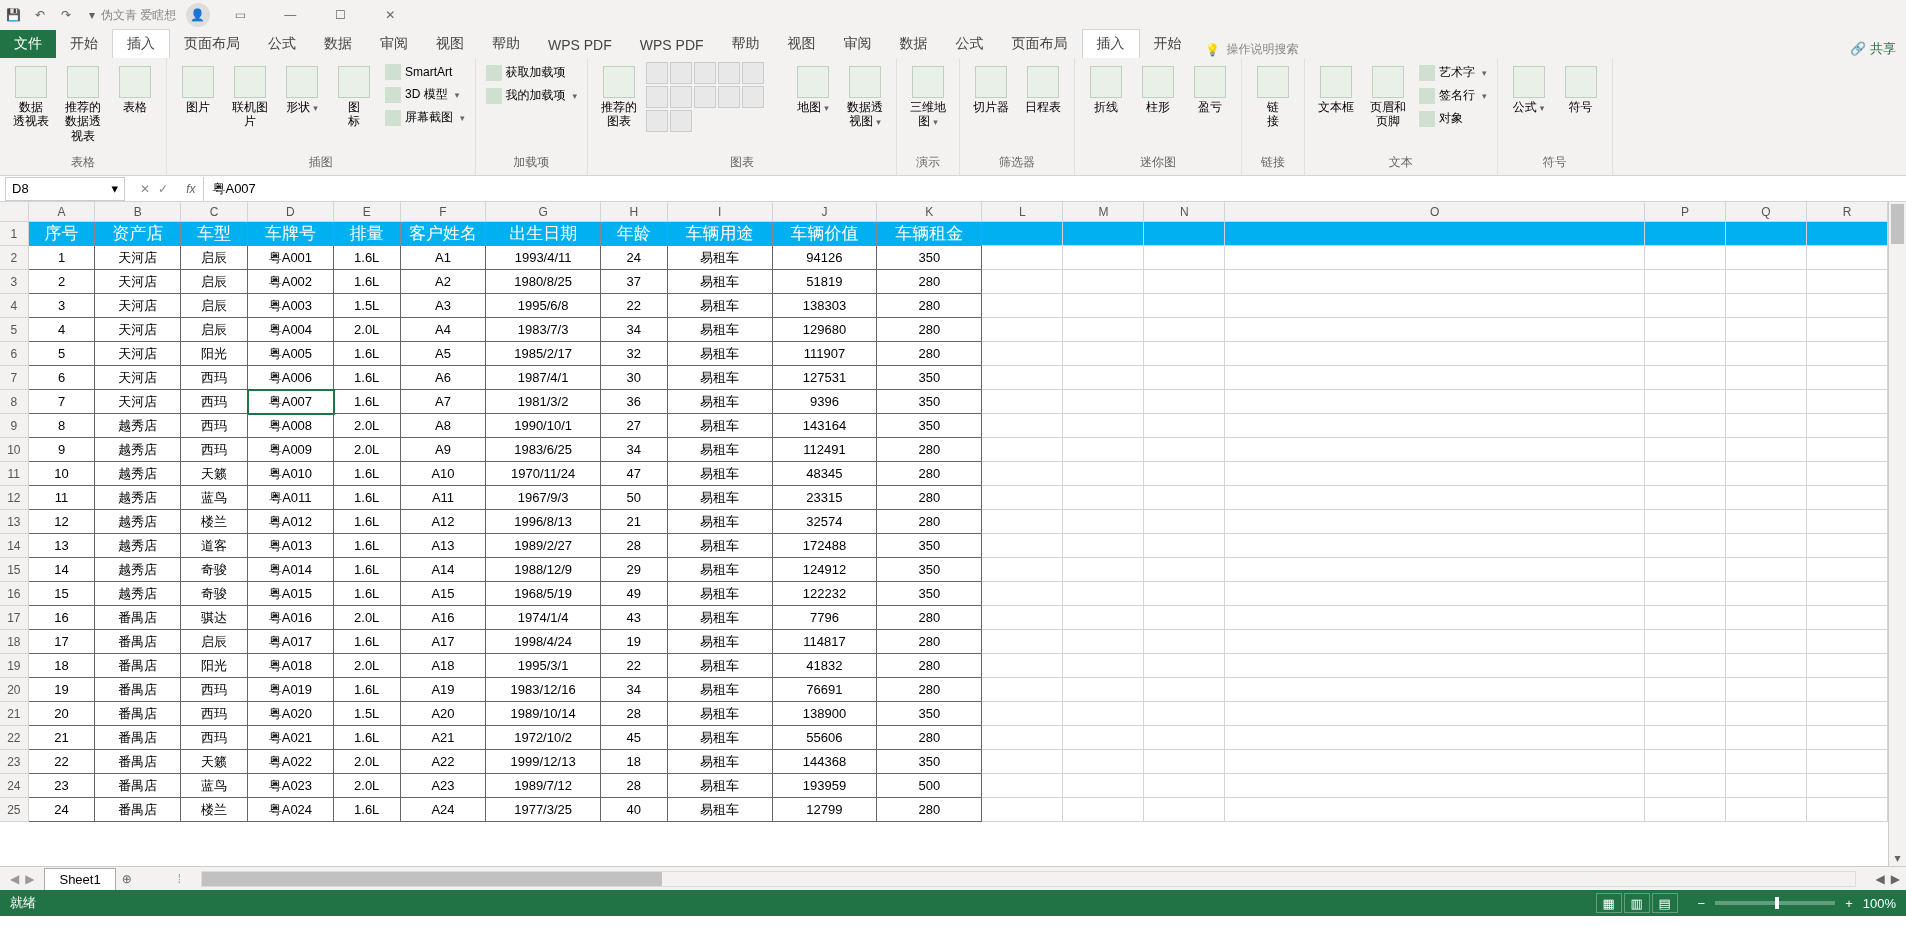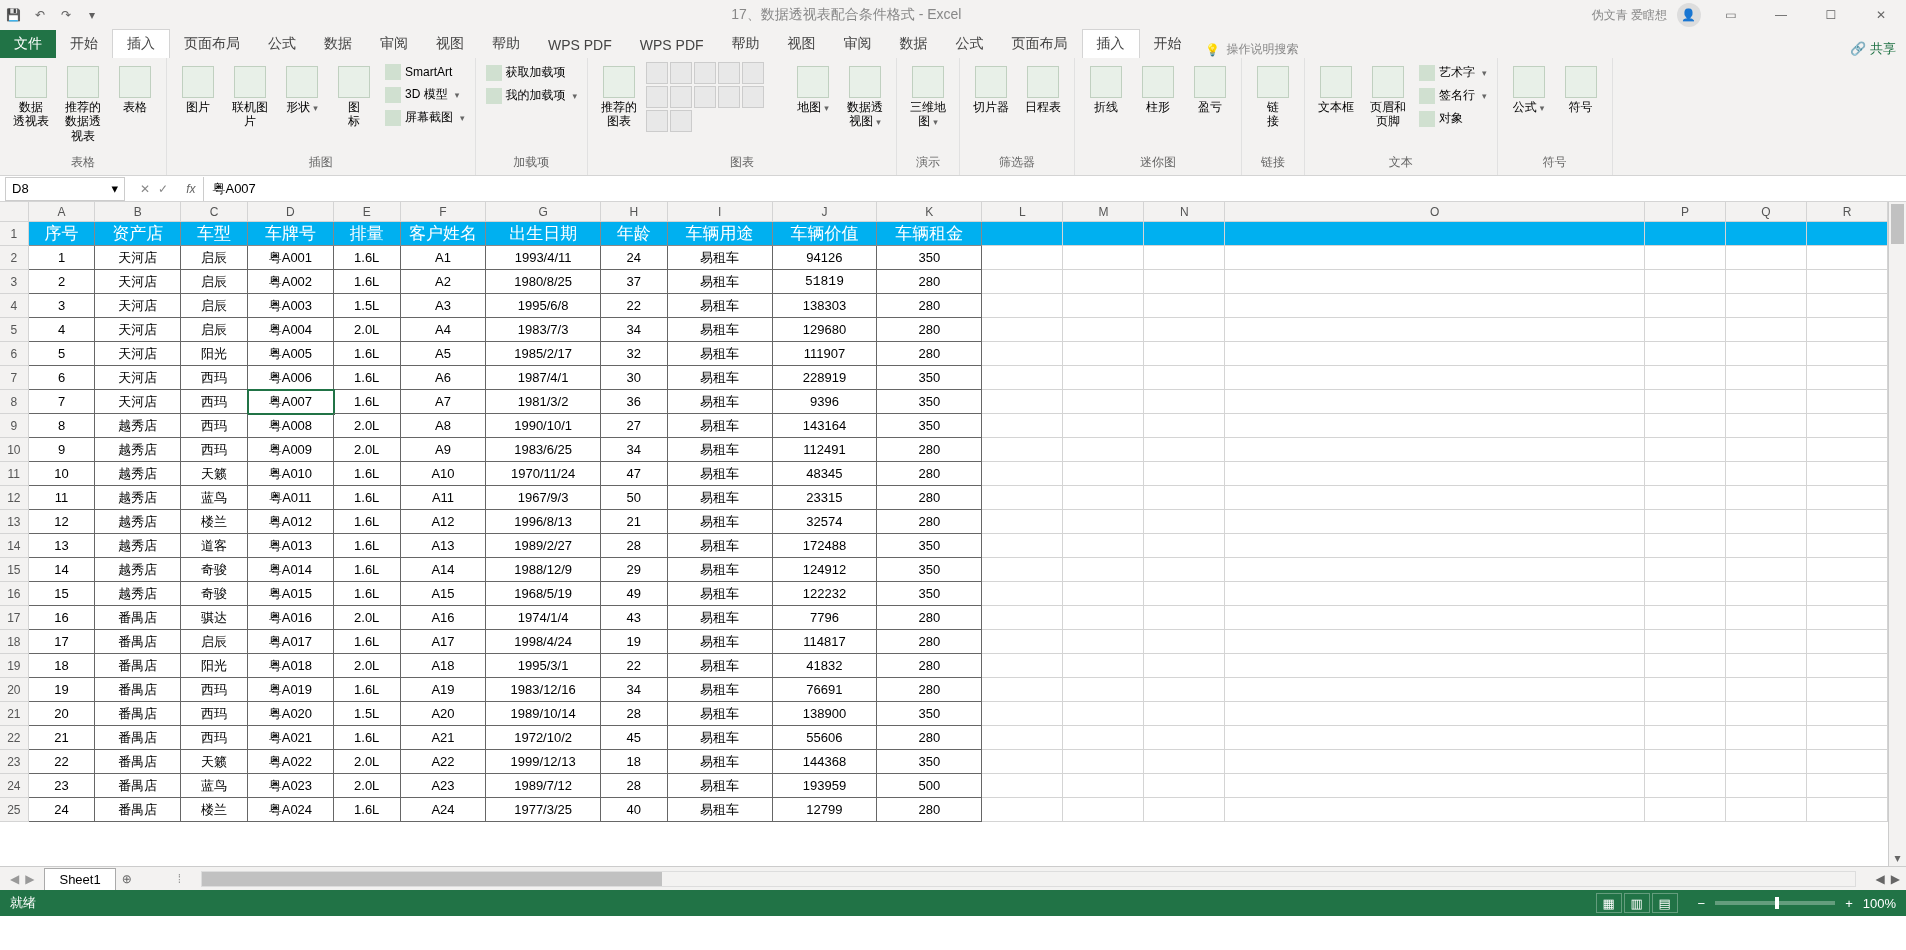--- a/index.html
+++ b/index.html
@@ -81,21 +81,20 @@
 </head>
 <body>
 
 <div class="titlebar">
   <div class="qat">
     <span class="qat-btn">💾</span>
     <span class="qat-btn">↶</span>
     <span class="qat-btn">↷</span>
     <span class="qat-btn">▾</span>
   </div>
-  <div class="title">17、数据透视表配合条件格式 - Excel</div>
   <div class="user">
     <span>伪文青 爱瞎想</span>
     <span class="avatar">👤</span>
     <span class="win-btn">▭</span>
     <span class="win-btn">—</span>
     <span class="win-btn">☐</span>
     <span class="win-btn">✕</span>
   </div>
 </div>
 
@@ -400,21 +399,21 @@
         <div class="row-h">3</div>
         <div class="cell" style="width: 70px;">2</div>
         <div class="cell" style="width: 90px;">天河店</div>
         <div class="cell" style="width: 70px;">启辰</div>
         <div class="cell" style="width: 90px;">粤A002</div>
         <div class="cell" style="width: 70px;">1.6L</div>
         <div class="cell" style="width: 90px;">A2</div>
         <div class="cell" style="width: 120px;">1980/8/25</div>
         <div class="cell" style="width: 70px;">37</div>
         <div class="cell" style="width: 110px;">易租车</div>
-        <div class="cell" style="width: 110px; font-family: Liberation Mono, monospace;">51819</div>
+        <div class="cell" style="width: 110px;">51819</div>
         <div class="cell" style="width: 110px;">280</div>
         <div class="cell" style="width: 85px; border-right: 1px solid rgb(212, 212, 212); border-bottom: 1px solid rgb(212, 212, 212);"></div>
         <div class="cell" style="width: 85px; border-right: 1px solid rgb(212, 212, 212); border-bottom: 1px solid rgb(212, 212, 212);"></div>
         <div class="cell" style="width: 85px; border-right: 1px solid rgb(212, 212, 212); border-bottom: 1px solid rgb(212, 212, 212);"></div>
         <div class="cell" style="width: 440px; border-right: 1px solid rgb(212, 212, 212); border-bottom: 1px solid rgb(212, 212, 212);"></div>
         <div class="cell" style="width: 85px; border-right: 1px solid rgb(212, 212, 212); border-bottom: 1px solid rgb(212, 212, 212);"></div>
         <div class="cell" style="width: 85px; border-right: 1px solid rgb(212, 212, 212); border-bottom: 1px solid rgb(212, 212, 212);"></div>
         <div class="cell" style="width: 85px; border-right: 1px solid rgb(212, 212, 212); border-bottom: 1px solid rgb(212, 212, 212);"></div>
       </div>
       <div class="row tbody">
@@ -484,21 +483,21 @@
         <div class="row-h">7</div>
         <div class="cell" style="width: 70px;">6</div>
         <div class="cell" style="width: 90px;">天河店</div>
         <div class="cell" style="width: 70px;">西玛</div>
         <div class="cell" style="width: 90px;">粤A006</div>
         <div class="cell" style="width: 70px;">1.6L</div>
         <div class="cell" style="width: 90px;">A6</div>
         <div class="cell" style="width: 120px;">1987/4/1</div>
         <div class="cell" style="width: 70px;">30</div>
         <div class="cell" style="width: 110px;">易租车</div>
-        <div class="cell" style="width: 110px;">228919</div>
+        <div class="cell" style="width: 110px;">127531</div>
         <div class="cell" style="width: 110px;">350</div>
         <div class="cell" style="width: 85px; border-right: 1px solid rgb(212, 212, 212); border-bottom: 1px solid rgb(212, 212, 212);"></div>
         <div class="cell" style="width: 85px; border-right: 1px solid rgb(212, 212, 212); border-bottom: 1px solid rgb(212, 212, 212);"></div>
         <div class="cell" style="width: 85px; border-right: 1px solid rgb(212, 212, 212); border-bottom: 1px solid rgb(212, 212, 212);"></div>
         <div class="cell" style="width: 440px; border-right: 1px solid rgb(212, 212, 212); border-bottom: 1px solid rgb(212, 212, 212);"></div>
         <div class="cell" style="width: 85px; border-right: 1px solid rgb(212, 212, 212); border-bottom: 1px solid rgb(212, 212, 212);"></div>
         <div class="cell" style="width: 85px; border-right: 1px solid rgb(212, 212, 212); border-bottom: 1px solid rgb(212, 212, 212);"></div>
         <div class="cell" style="width: 85px; border-right: 1px solid rgb(212, 212, 212); border-bottom: 1px solid rgb(212, 212, 212);"></div>
       </div>
       <div class="row tbody">

